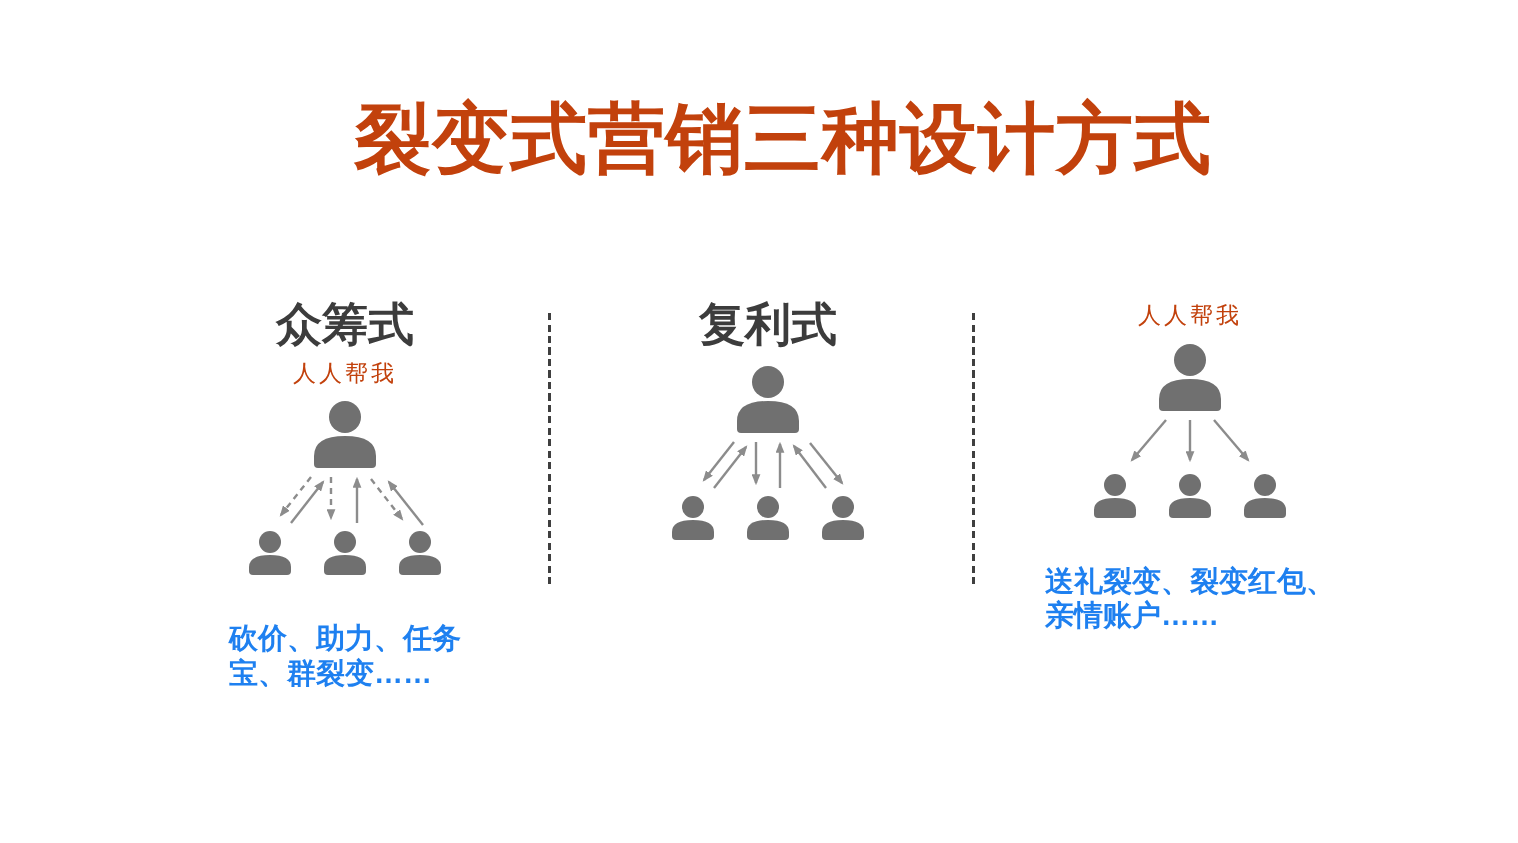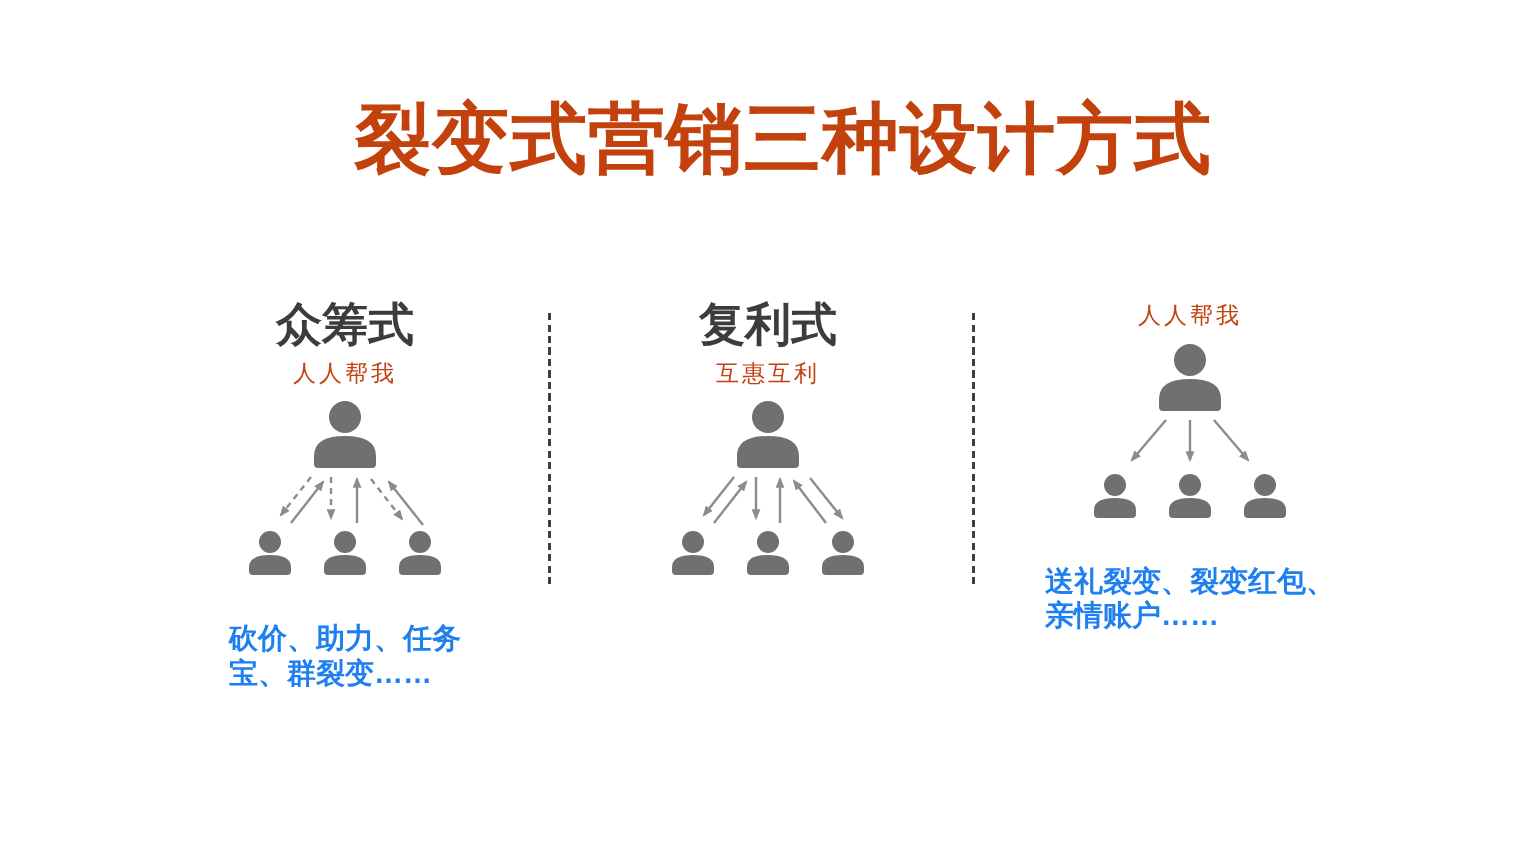--- a/index.html
+++ b/index.html
@@ -82,21 +82,20 @@
     </g>
   </svg>
   <div class="examples">
     <span class="txt">砍价、助力、任务
 宝、群裂变……</span>
   </div>
 </div>
 
 <div class="col" id="col-2">
   <h2 class="col-title">复利式</h2>
-  <div class="col-sub">互惠互利</div>
   <svg class="diagram" width="300" height="200" viewBox="0 0 300 200">
     <g transform="translate(150,55)">
       <circle class="person" cx="0" cy="-33" r="16"></circle>
       <path class="person" d="M-31 14 L-31 6 Q-31 -14 0 -14 Q31 -14 31 6 L31 14 Q31 18 27 18 L-27 18 Q-31 18 -31 14 Z"></path>
     </g>
     <g>
       <line class="arrow" x1="116" y1="82" x2="86" y2="120" marker-end="url(#ah)"></line>
       <line class="arrow" x1="96" y1="128" x2="128" y2="87" marker-end="url(#ah)"></line>
       <line class="arrow" x1="138" y1="82" x2="138" y2="123" marker-end="url(#ah)"></line>
       <line class="arrow" x1="162" y1="128" x2="162" y2="84" marker-end="url(#ah)"></line>

